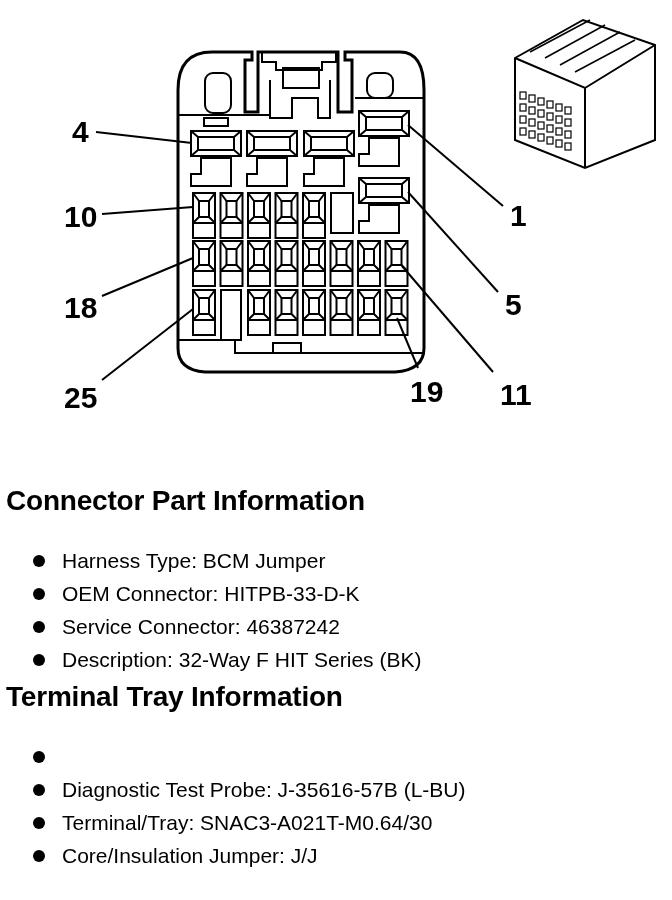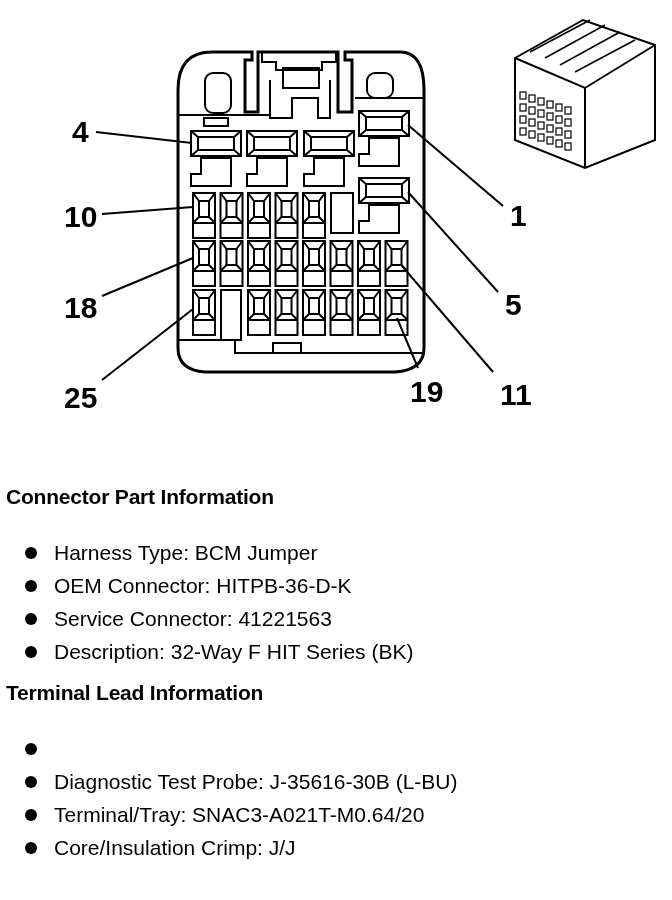--- a/index.html
+++ b/index.html
@@ -1,20 +1,20 @@
 <!DOCTYPE html>
 <html><head>
 <meta charset="utf-8">
 <style>
   html, body { margin:0; padding:0; background:#ffffff; }
   body { width:672px; height:900px; position:relative; overflow:hidden; font-family:"Liberation Sans", sans-serif; color:#000; }
   #diagram { position:absolute; left:0; top:0; width:672px; height:440px; }
   .pin-label { font-family:"Liberation Sans", sans-serif; font-size:30px; font-weight:bold; fill:#000; }
-  .section-title { position:absolute; left:6px; font-size:21px; font-weight:bold; letter-spacing:-0.2px; }
-  ul.info { position:absolute; left:0; margin:0; padding:0; list-style:none; }
+  .section-title { position:absolute; left:6px; font-size:28px; font-weight:bold; letter-spacing:-0.2px; }
+  ul.info { position:absolute; left:0; margin:8px; padding:0; list-style:none; }
   ul.info li { position:relative; height:33px; line-height:33px; font-size:21px; padding-left:54px; white-space:nowrap; }
   ul.info li .bullet { position:absolute; left:25px; top:11px; width:12px; height:12px; border-radius:50%; background:#000; }
 </style>
 </head>
 <body>
 
 <svg id="diagram" viewBox="0 0 672 440" xmlns="http://www.w3.org/2000/svg">
   <g fill="none" stroke="#000" stroke-width="3">
 
     <path d="M178 90 Q178 52 212 52 L252 52 L252 60 L245 60 L245 112 L258 112 L258 52 L338 52 L338 112 L352 112 L352 60 L345 60 L345 52 L400 52 Q424 52 424 90 L424 348 Q424 370 395 372 L205 372 Q178 370 178 348 Z"></path>
@@ -216,24 +216,24 @@
       <text x="510" y="226" class="pin-label">1</text>
       <text x="505" y="315" class="pin-label">5</text>
       <text x="500" y="405" class="pin-label">11</text>
       <text x="410" y="402" class="pin-label">19</text>
     </g>
 </svg>
 
 <div class="section-title" style="top:485px">Connector Part Information</div>
 <ul class="info" style="top:536px">
   <li><span class="bullet"></span><span>Harness Type: BCM Jumper</span></li>
-  <li><span class="bullet"></span><span>OEM Connector: HITPB-36-D-K</span></li>
-  <li><span class="bullet"></span><span>Service Connector: 41221563</span></li>
+  <li><span class="bullet"></span><span>OEM Connector: HITPB-33-D-K</span></li>
+  <li><span class="bullet"></span><span>Service Connector: 46387242</span></li>
   <li><span class="bullet"></span><span>Description: 32-Way F HIT Series (BK)</span></li>
 </ul>
 
-<div class="section-title" style="top:681px">Terminal Lead Information</div>
+<div class="section-title" style="top:681px">Terminal Tray Information</div>
 <ul class="info" style="top:732px">
   <li><span class="bullet"></span></li>
-  <li><span class="bullet"></span><span>Diagnostic Test Probe: J-35616-30B (L-BU)</span></li>
-  <li><span class="bullet"></span><span>Terminal/Tray: SNAC3-A021T-M0.64/20</span></li>
-  <li><span class="bullet"></span><span>Core/Insulation Crimp: J/J</span></li>
+  <li><span class="bullet"></span><span>Diagnostic Test Probe: J-35616-57B (L-BU)</span></li>
+  <li><span class="bullet"></span><span>Terminal/Tray: SNAC3-A021T-M0.64/30</span></li>
+  <li><span class="bullet"></span><span>Core/Insulation Jumper: J/J</span></li>
 </ul>
 
 </body></html>

